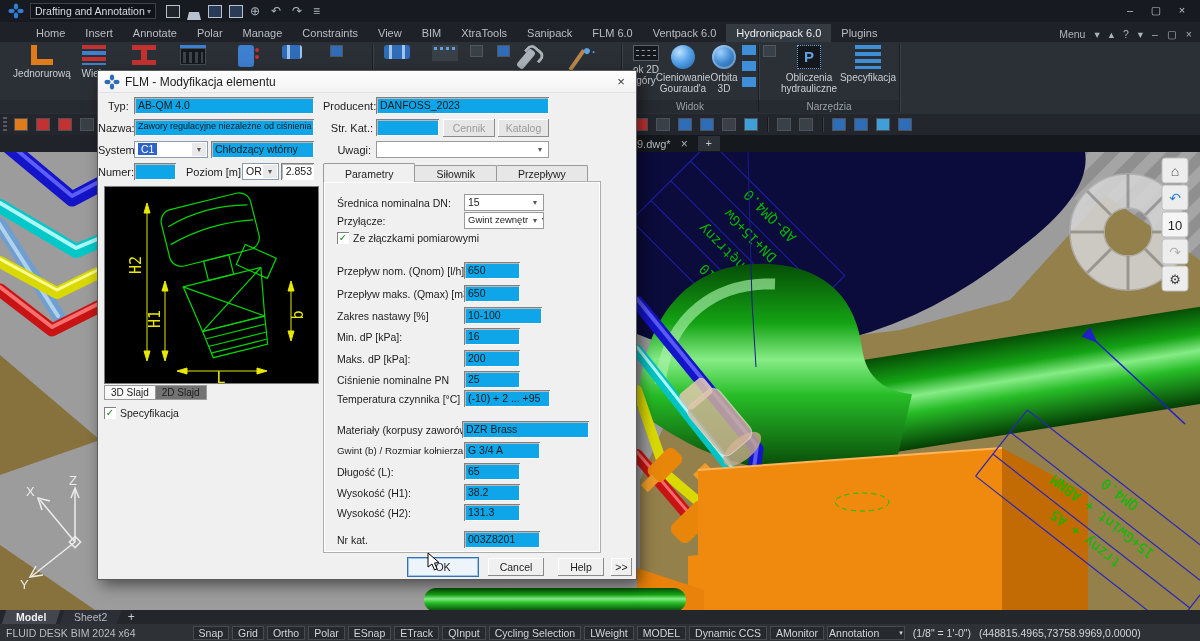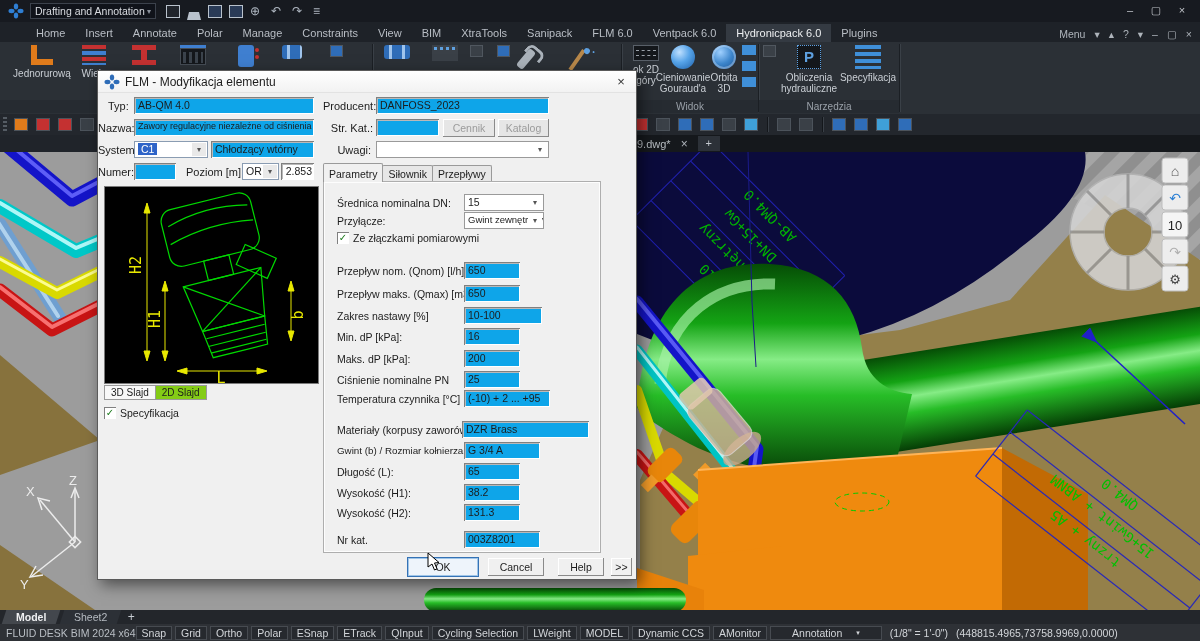--- a/index.html
+++ b/index.html
@@ -93,45 +93,45 @@
   .fld { position:absolute; height:17px; background:#0ea5e9; box-shadow:inset 1px 1px 0 #808080, inset -1px -1px 0 #ffffff, inset 2px 2px 0 #b9b9b9; font-size:10.5px; padding:2px 4px 0; white-space:nowrap; overflow:hidden; }
   .fld.white { background:#ffffff; }
   .fld.num { text-align:right; }
   .combo { position:absolute; height:17px; background:#ffffff; border:1px solid #8a9cb2; font-size:10.5px; padding:1px 3px 0; white-space:nowrap; }
   .combo .cbtn { position:absolute; right:1px; top:1px; bottom:1px; width:14px; background:#e9e9e9; color:#555; font-size:8px; text-align:center; line-height:14px; }
   .combo .sel { background:#2e64c8; color:#fff; padding:0 3px; }
   .dbtn { position:absolute; height:18px; background:#e6e6e6; box-shadow:inset -1px -1px 0 #8a8a8a, inset 1px 1px 0 #ffffff; text-align:center; font-size:10.5px; padding-top:3px; color:#9b9b9b; }
   .dbtn.en { color:#1c1c1c; background:#f0f0f0; }
   .dbtn.ok { background:#eef4fb; box-shadow:0 0 0 1px #3572b5, inset 0 0 0 1px #9fc5e8; }
   .tabs { position:absolute; display:flex; font-size:10.5px; }
-  .tabs .t { padding:2px 5px; border:1px solid #9a9a9a; border-bottom:none; background:#e7e7e7; margin-right:-1px; border-radius:2px 2px 0 0;text-align:right; }
+  .tabs .t { padding:2px 21px; border:1px solid #9a9a9a; border-bottom:none; background:#e7e7e7; margin-right:-1px; border-radius:2px 2px 0 0;text-align:right; }
   .tabs .t.on { background:#f0f0f0; position:relative; top:-2px; padding-top:4px; z-index:2; }
   .groupbox { position:absolute; border:1px solid #aeaeae; box-shadow:inset 0 0 0 1px #fdfdfd; background:#f0f0f0; }
   .prow-lbl { position:absolute; left:13px; font-size:10.5px; white-space:nowrap; }
   .prow-val { position:absolute; }
   .chk { position:absolute; display:flex; align-items:center; gap:4px; font-size:10.5px; }
   .chk .box { width:12px; height:12px; background:#fff; box-shadow:inset 1px 1px 0 #808080, inset -1px -1px 0 #fff; color:#1a7a1a; font-size:10px; line-height:12px; text-align:center; }
   .preview { position:absolute; left:6px; top:115px; width:215px; height:198px; background:#000; border:1px solid #7a7a7a; }
   .slide-tabs { position:absolute; left:6px; top:314px; display:flex; font-size:10px; }
-  .slide-tabs .t { padding:1px 6px; border:1px solid #9a9a9a; background:#84cc16; margin-right:-1px; }
+  .slide-tabs .t { padding:1px 6px; border:1px solid #9a9a9a; background:#737373; margin-right:-1px; }
   .slide-tabs .t.on { background:#f8f8f8; }
 
   
   .sheettabs { position:absolute; left:0; top:610px; width:1200px; height:14px; background:#23262b; display:flex; align-items:center; font-size:10.5px; color:#b6bbc1; }
   .stab { padding:0 12px; height:14px; line-height:14px; transform:skewX(-18deg); margin-left:4px; background:#2c3036; }
   .stab > span { display:inline-block; transform:skewX(18deg); }
   .stab.active { background:#43474d; color:#f0f1f3; font-weight:bold; }
   .stab-plus { margin-left:8px; color:#c9ced4; font-size:12px; }
 
   
   .statusbar { position:absolute; left:0; top:624px; width:1200px; height:17px; background:#2e3136; display:flex; align-items:center; font-size:10.5px; color:#d2d5d9; }
   .sb-app { margin-left:6px; color:#b9bec4; white-space:nowrap; }
-  .sb-toggles { display:flex; gap:3px;border-radius:6px; }
+  .sb-toggles { display:flex; margin-left:57px; gap:3px;border-radius:6px; }
   .sb-btn { padding:1px 6px; background:#26292e; box-shadow:inset 0 0 0 1px #474b51; white-space:nowrap; }
-  .sb-anno { display:flex; align-items:center; gap:14px; padding:1px 22px; background:#26292e; box-shadow:inset 0 0 0 1px #474b51; }
+  .sb-anno { display:flex; align-items:center; gap:20px; padding:1px 2px; background:#26292e; box-shadow:inset 0 0 0 1px #474b51; }
   .sb-txt { margin-left:8px; white-space:nowrap; }
 
   .cursor { position:absolute; left:427px; top:552px; z-index:30; }
 </style>
 </head>
 <body>
 
 <div id="app">
 
   <div class="titlebar">

